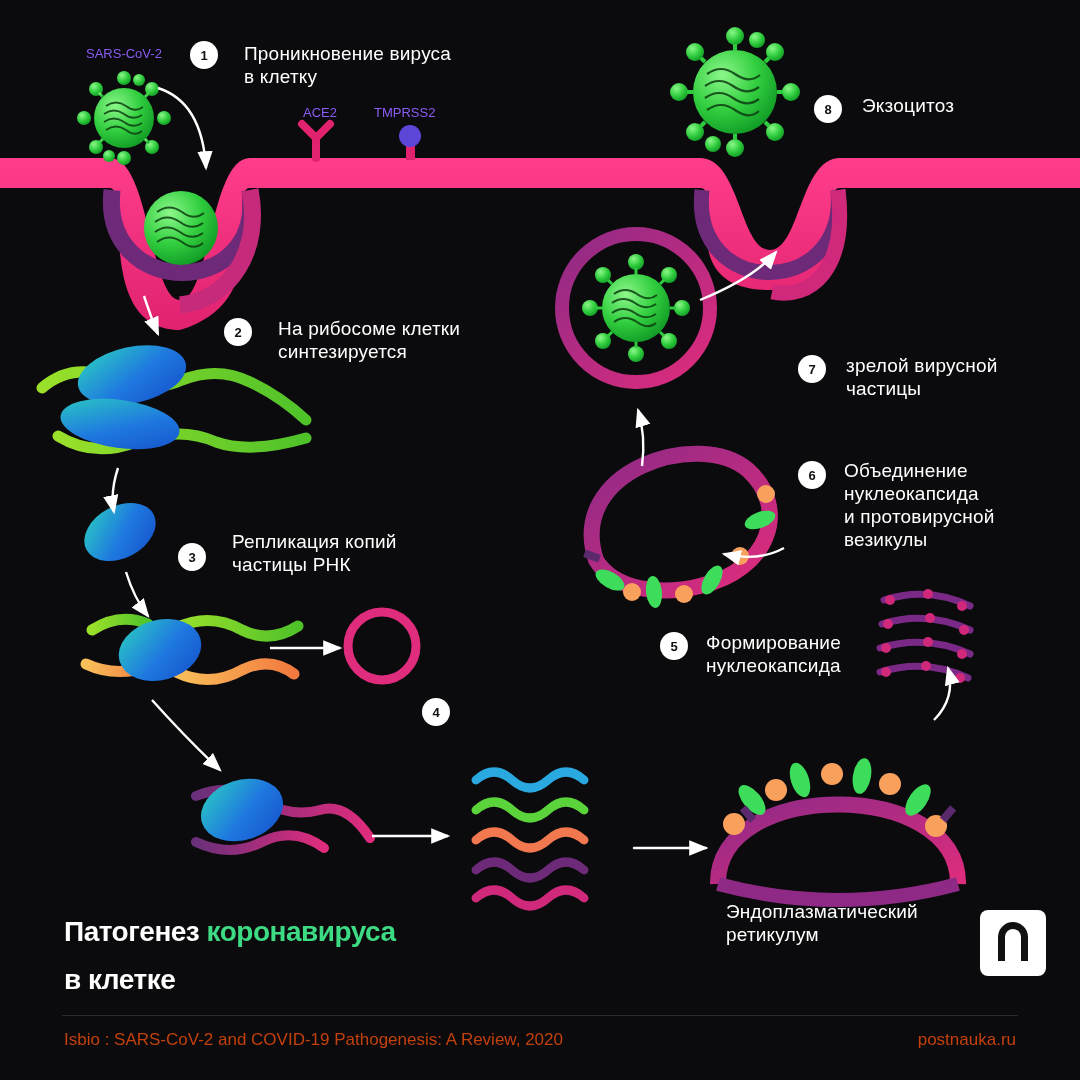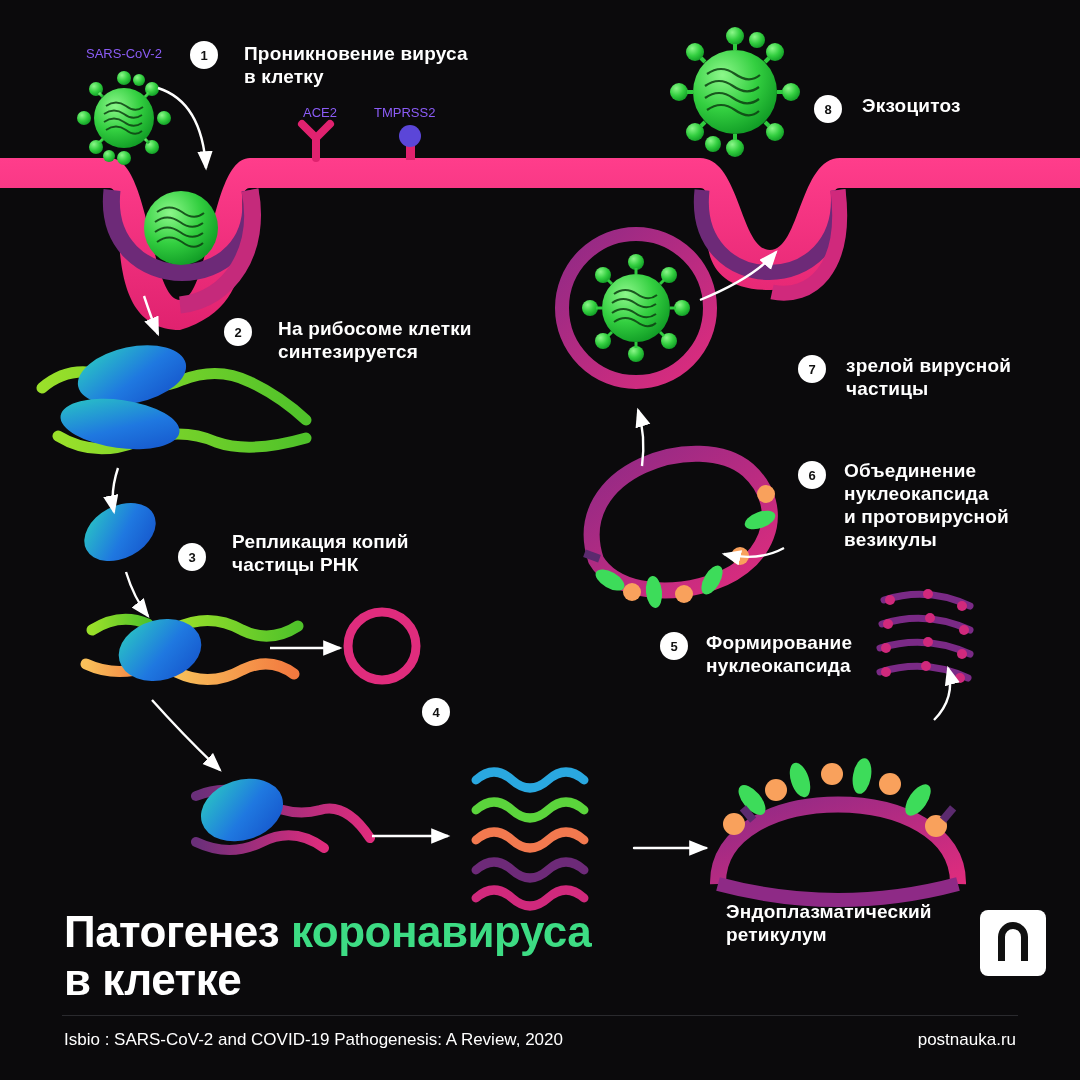--- a/index.html
+++ b/index.html
@@ -1,25 +1,25 @@
 <!DOCTYPE html>
 <html><head>
 <meta charset="utf-8">
 <style>
   html,body{margin:0;padding:0;background:#0a0a0a;}
   body{width:1080px;height:1080px;overflow:hidden;font-family:"Liberation Sans",sans-serif;}
   #stage{position:relative;width:1080px;height:1080px;background:#0b0a0c;}
   .abs{position:absolute;}
-  .txt{color:#ffffff;font-size:19px;line-height:23px;letter-spacing:.2px;font-weight:bold;}
+  .txt{color:#ffffff;font-size:19px;line-height:23px;letter-spacing:.2px;}
   .lbl-small{color:#8b5cf6;font-size:13px;}
   .badge{width:28px;height:28px;border-radius:50%;background:#ffffff;color:#111;
          font-size:13px;font-weight:bold;display:flex;align-items:center;justify-content:center;}
-  .title{font-size:44px;font-weight:bold;color:#ffffff;line-height:48px;letter-spacing:-.5px;}
+  .title{font-size:28px;font-weight:bold;color:#ffffff;line-height:48px;letter-spacing:-.5px;}
   .title .accent{color:#3ddc84;}
-  .footer{color:#ffffff;font-size:17px;}
+  .footer{color:#c2410c;font-size:17px;}
   .divider{position:absolute;left:62px;right:62px;height:1px;background:#2a2a2e;}
   .logo{width:66px;height:66px;background:#ffffff;border-radius:8px;display:flex;align-items:center;justify-content:center;}
   .logo svg{display:block;}
   svg{overflow:visible;}
 </style>
 </head>
 <body>
 
 <div id="stage">
 

